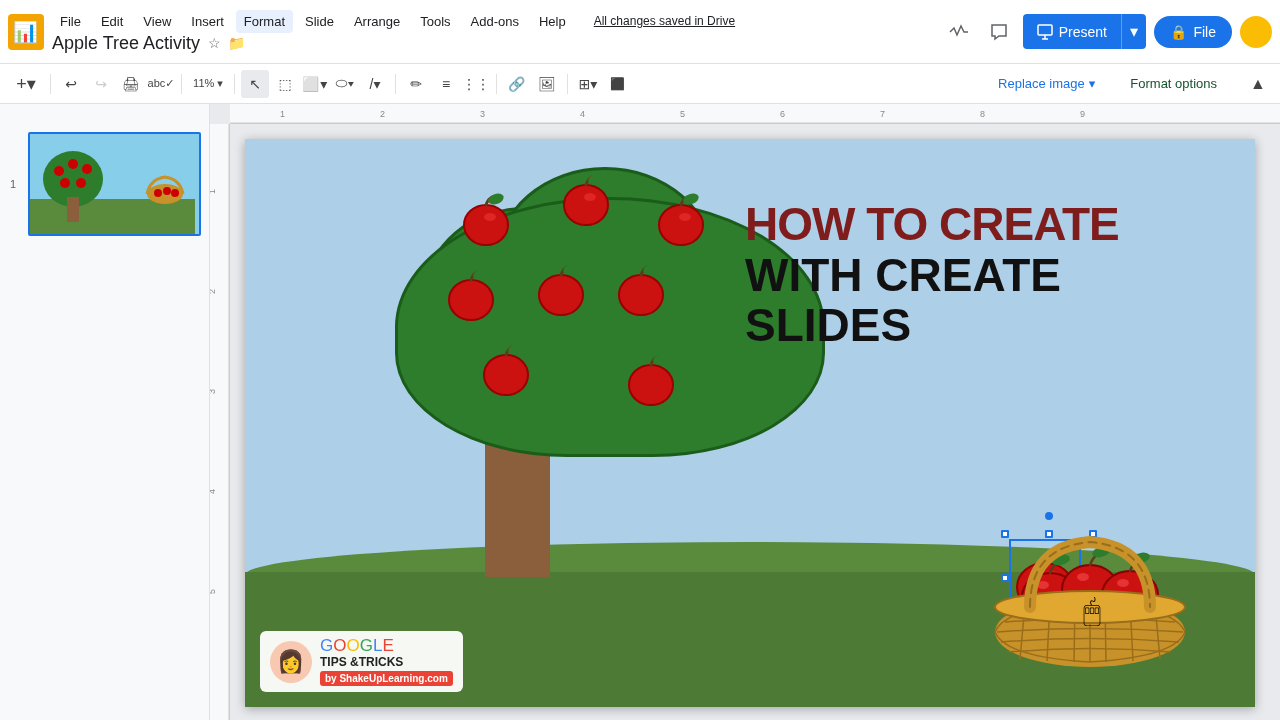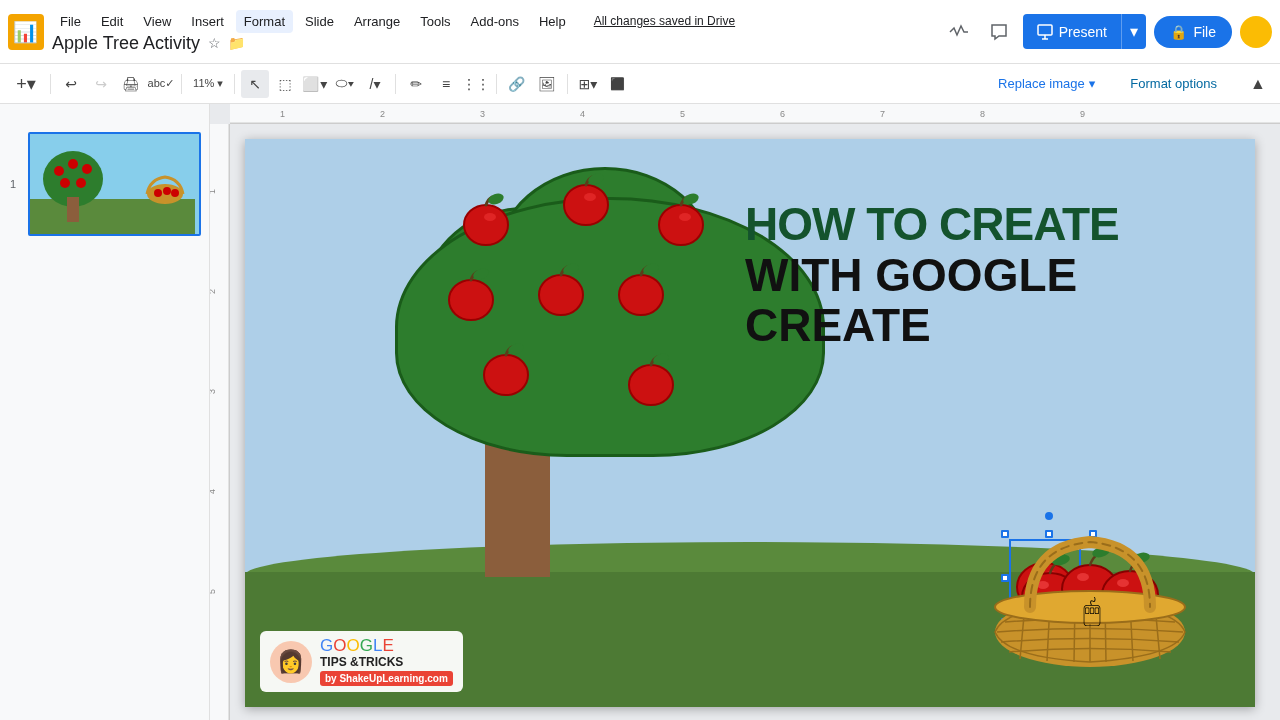--- a/index.html
+++ b/index.html
@@ -38,21 +38,21 @@
       padding: 0 8px; gap: 2px;
     }
     .toolbar-btn {
       width: 28px; height: 28px; display: flex; align-items: center; justify-content: center;
       cursor: pointer; border-radius: 3px; color: #444; font-size: 14px;
     }
     .toolbar-separator { width: 1px; height: 20px; background: #e0e0e0; margin: 0 4px; }
     .toolbar-group { display: flex; align-items: center; gap: 1px; }
     #toolbar-right { margin-left: auto; display: flex; align-items: center; gap: 19px; }
     #replace-image-btn { display: flex; align-items: center; gap: 4px; font-size: 13px; color: #1a73e8; cursor: pointer; padding: 4px 8px; border-radius: 4px; }
-    #format-options-btn { display: flex; align-items: center; font-size: 13px; color: #0369a1; cursor: pointer; padding: 4px 8px; border-radius: 4px; }
+    #format-options-btn { display: flex; align-items: center; font-size: 13px; color: #14532d; cursor: pointer; padding: 4px 8px; border-radius: 4px; }
     #collapse-btn { width: 28px; height: 28px; display: flex; align-items: center; justify-content: center; cursor: pointer; color: #444; }
 
     
     #main { display: flex; height: calc(720px - 104px); }
 
     
     #slide-panel {
       width: 210px; background: #f8f9fa; border-right: 1px solid #e0e0e0;
       padding: 8px; overflow-y: auto;
     }
@@ -79,21 +79,21 @@
     
     .slide-sky { position: absolute; top: 0; left: 0; right: 0; bottom: 0; background: #aecfe8; }
 
     
     .slide-text-area {
       position: absolute; top: 60px; right: 30px; width: 480px;
     }
     .slide-text-line1 {
       font-family: Arial Black, sans-serif;
       font-size: 46px; font-weight: 900;
-      color: #14532d; line-height: 1.1;
+      color: #7f1d1d; line-height: 1.1;
       letter-spacing: -1px;
     }
     .slide-text-line2 {
       font-family: Arial Black, sans-serif;
       font-size: 58px; font-weight: 900;
       color: #111; line-height: 1.0;
       letter-spacing: -2px;
     }
     .slide-text-line3 {
       font-family: Arial Black, sans-serif;
@@ -403,21 +403,21 @@
             <line x1="180" y1="138" x2="185" y2="192" stroke="#9a6d1a" stroke-width="1.5"></line>
 
             <ellipse cx="115" cy="140" rx="95" ry="16" fill="#e0a830" stroke="#9a6d1a" stroke-width="2"></ellipse>
 
             <path d="M55 140 Q55 80 115 75 Q175 80 175 140" stroke="#c8922a" stroke-width="12" fill="none" stroke-linecap="round"></path>
             <path d="M55 140 Q55 80 115 75 Q175 80 175 140" stroke="#9a6d1a" stroke-width="2" fill="none" stroke-linecap="round" stroke-dasharray="8,6"></path>
           </svg>
 
           <div class="slide-text-area">
             <div class="slide-text-line1">HOW TO CREATE</div>
-            <div class="slide-text-line3">WITH GOOGLE CREATE</div>
+            <div class="slide-text-line3">WITH CREATE SLIDES</div>
           </div>
 
           <div style="position:absolute;bottom:15px;left:15px;display:flex;align-items:center;gap:8px;background:rgba(255,255,255,0.95);border-radius:6px;padding:6px 10px;">
             <div style="width:42px;height:42px;border-radius:50%;background:#f8c8b0;overflow:hidden;display:flex;align-items:center;justify-content:center;font-size:22px;">👩</div>
             <div>
               <div style="font-size:17px;font-weight:400;line-height:1.1;">
                 <span style="color:#4285F4;">G</span><span style="color:#EA4335;">O</span><span style="color:#FBBC05;">O</span><span style="color:#34A853;">G</span><span style="color:#4285F4;">L</span><span style="color:#EA4335;">E</span>
               </div>
               <div style="font-size:12px;font-weight:bold;color:#222;line-height:1.1;">TIPS &amp;TRICKS</div>
               <div style="background:#EA4335;color:#fff;font-size:10px;padding:2px 5px;border-radius:3px;margin-top:2px;font-weight:bold;">by ShakeUpLearning.com</div>

